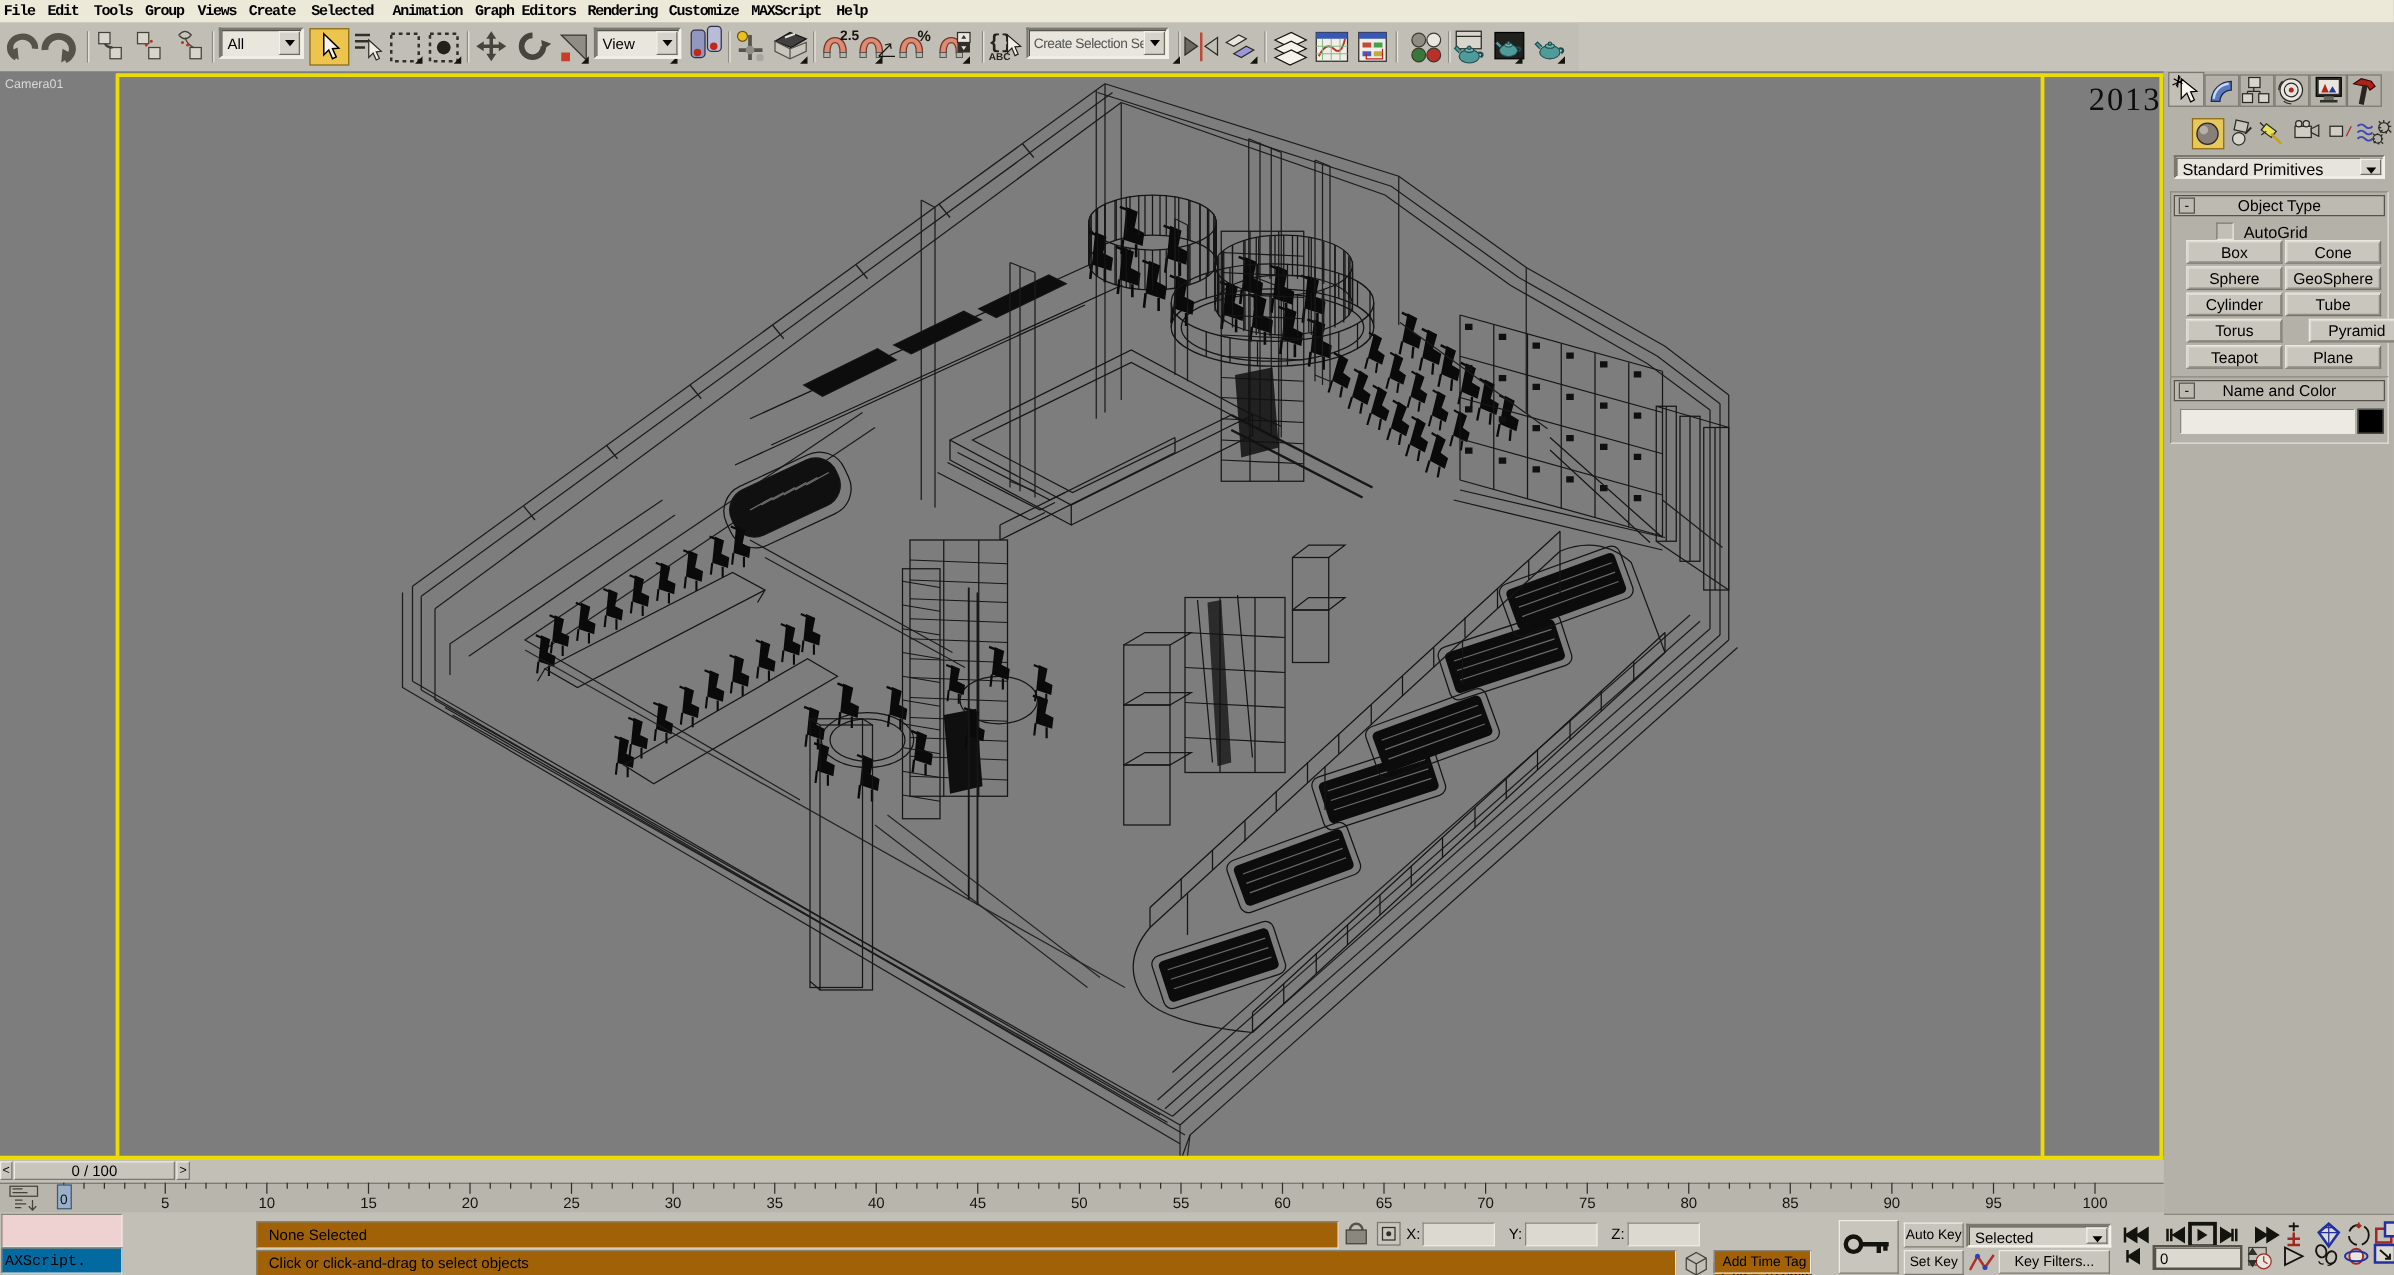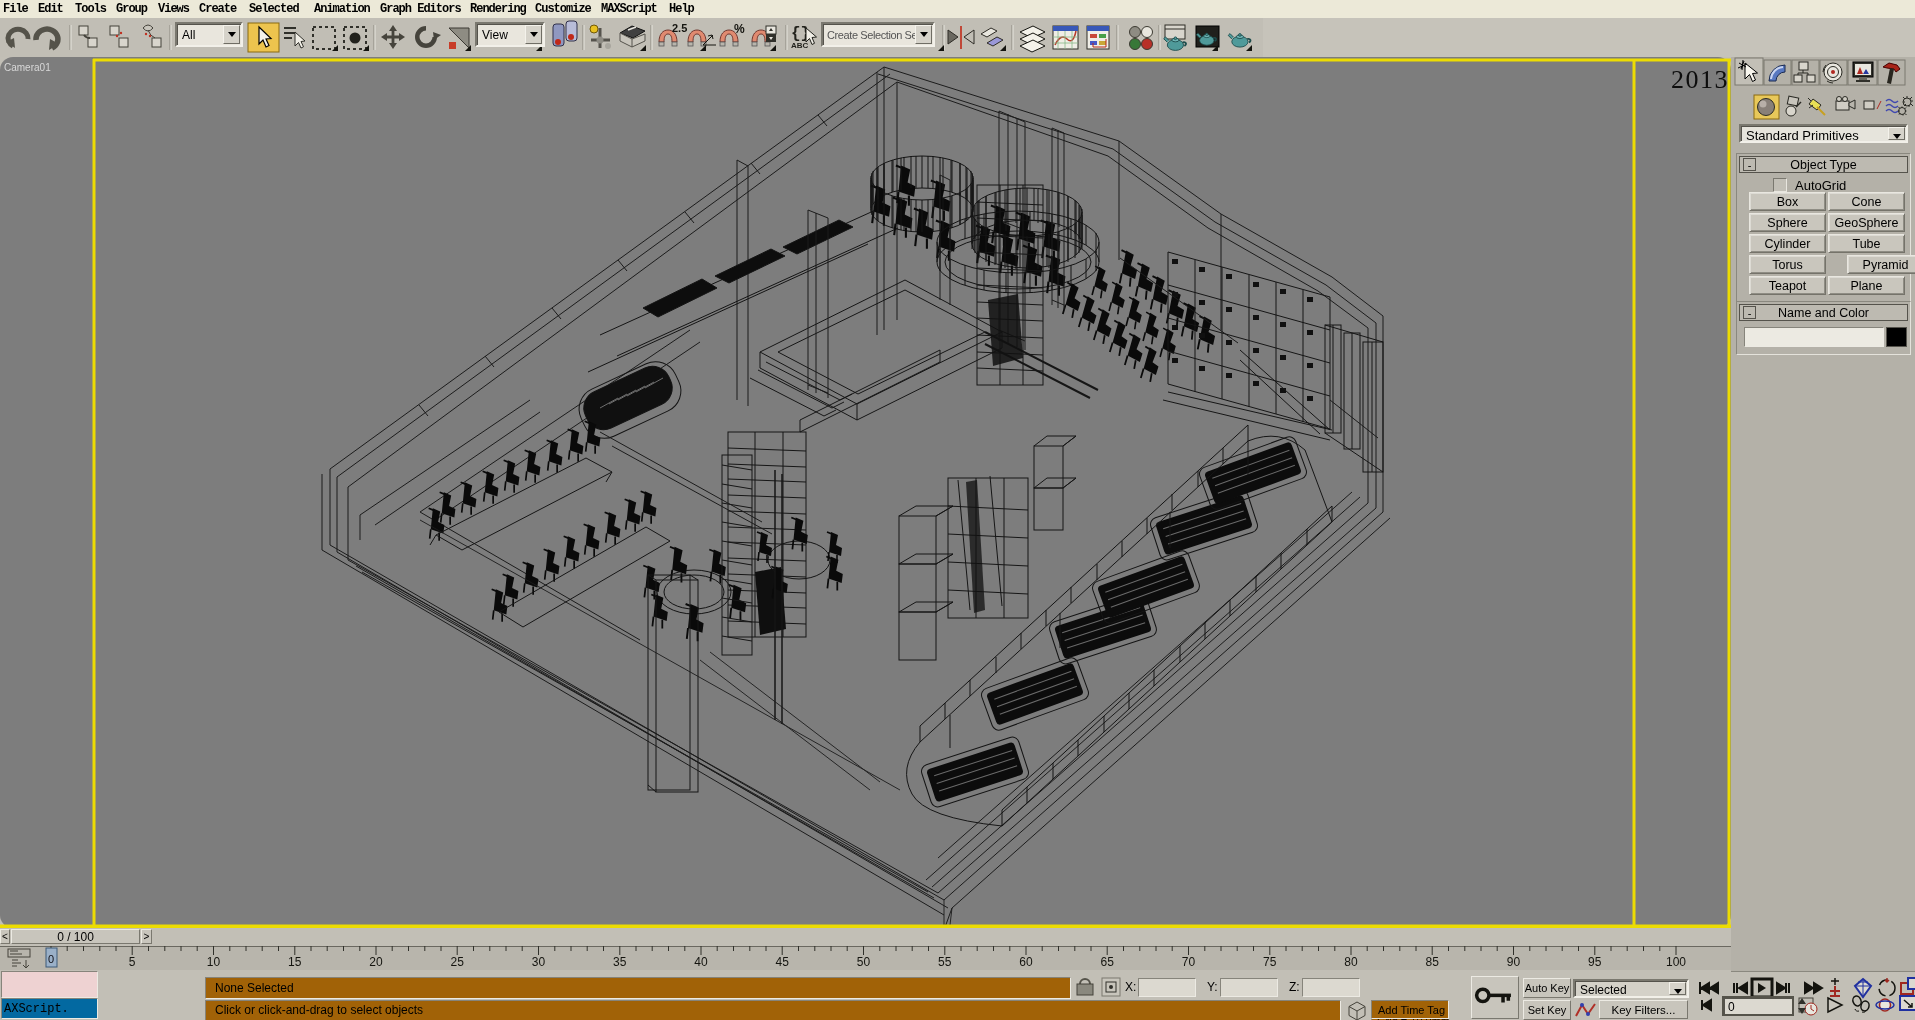--- a/index.html
+++ b/index.html
@@ -4,21 +4,21 @@
 <style>
   * { margin:0; padding:0; box-sizing:border-box; }
   html,body { width:1915px; height:1020px; overflow:hidden; background:#c2bfb6; font-family:"Liberation Sans",sans-serif; }
   .abs { position:absolute; }
   #menubar { left:0; top:0; width:1915px; height:18px; background:#ece9d8; }
   .mi { position:absolute; top:2px; font-family:"Liberation Mono",monospace; font-weight:bold; font-size:12px; color:#000; letter-spacing:-1px; white-space:pre; }
   #toolbar { left:0; top:18px; width:1915px; height:39px; background:#c1beb5; }
   .ddown { position:absolute; background:#e9e6dd; border:2px solid; border-color:#7a786f #f2f0e9 #f2f0e9 #7a786f; box-shadow:inset 1px 1px 0 #55534c; font-size:12px; color:#000; white-space:nowrap; }
   .ddown .arr { position:absolute; right:1px; top:1px; bottom:1px; width:17px; background:#d6d3ca; border:1px solid; border-color:#f4f2eb #6f6d64 #6f6d64 #f4f2eb; }
   .ddown .arr:after { content:""; position:absolute; left:4px; top:6px; border:4px solid transparent; border-top:5px solid #000; }
-  #viewport { left:0; top:57px; width:1731px; height:871px; background:#7d7d7d;border-radius:13px; }
+  #viewport { left:0; top:57px; width:1731px; height:871px; background:#7d7d7d; }
   #vplabel { position:absolute; left:4px; top:5px; color:#d8d8d8; font-size:10px; }
   #yr2013 { position:absolute; left:1671px; top:8px; color:#0d0d0d; font-family:"Liberation Serif",serif; font-size:26px; letter-spacing:1.5px; }
   #rpanel { left:1731px; top:57px; width:184px; height:963px; background:#b4b1a8; }
   #botui { left:0; top:928px; width:1731px; height:92px; background:#c2bfb6; }
   .fld { position:absolute; border:1px solid; border-color:#86847b #eceae3 #eceae3 #86847b; background:#a16207; font-size:12px; color:#000; }
   .btn3d { position:absolute; background:#c8c5bc; border:1px solid; border-color:#eceae3 #7a786f #7a786f #eceae3; font-size:12px; color:#000; text-align:center; white-space:nowrap; overflow:hidden; }
   .panelbtn { position:absolute; width:77px; height:19px; background:#c9c6bd; border:1px solid; border-color:#e9e7e0 #75736a #75736a #e9e7e0; box-shadow:inset 1px 1px 0 #dddbd4, inset -1px -1px 0 #8f8d84; font-size:12.5px; color:#000; text-align:center; line-height:18px; }
 </style>
 </head>
 <body>

